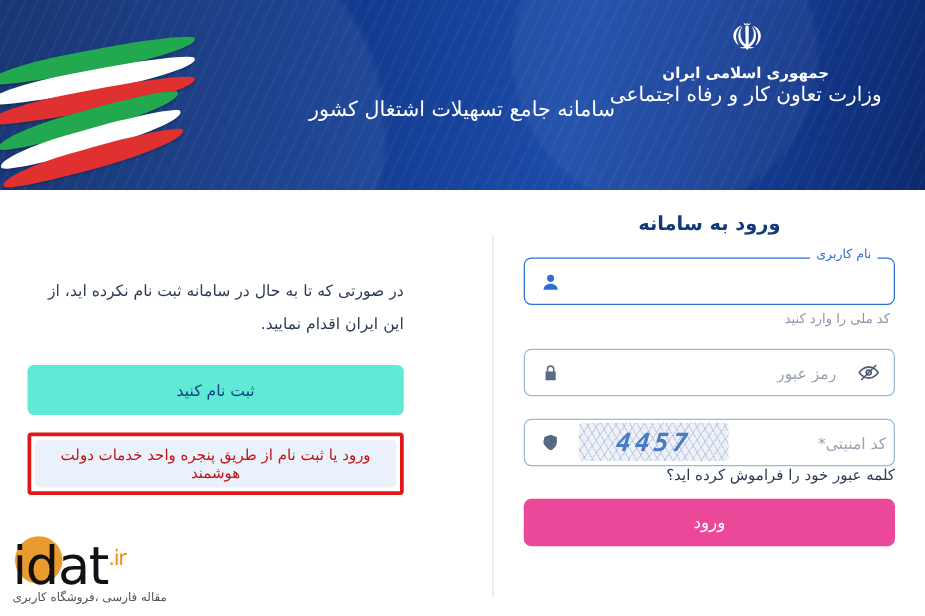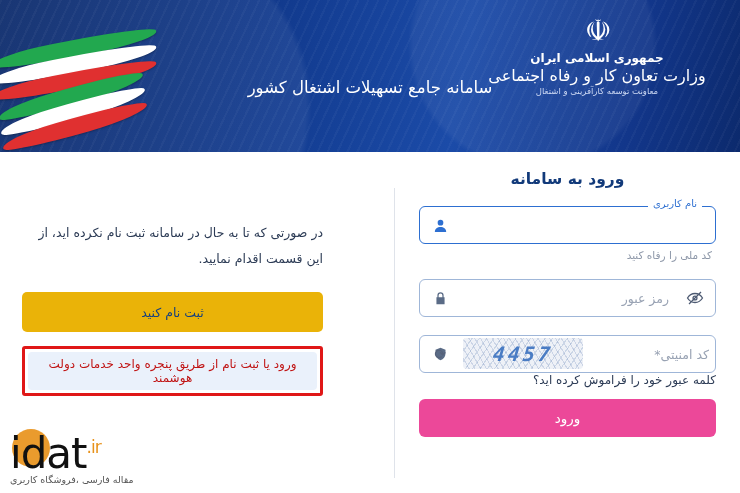--- a/index.html
+++ b/index.html
@@ -251,21 +251,21 @@
     margin-top: 68px;
     font-size: 12.5px;
     line-height: 26px;
     color: #2c3b55;
     text-align: right;
   }
   .register-btn {
     margin-top: 20px;
     width: 100%;
     height: 40px;
-    background: #eab308;
+    background: #5eead4;
     border: 0;
     border-radius: 5px;
     color: #15407f;
     font-size: 12.5px;
     font-family: "DejaVu Sans", "Liberation Sans", sans-serif;
     cursor: pointer;
   }
   .gov-btn-wrap {
     margin-top: 14px;
     border: 3px solid #e01717;
@@ -343,21 +343,20 @@
       <div class="flag-band fb3"></div>
       <div class="flag-band fb4"></div>
       <div class="flag-band fb5"></div>
       <div class="flag-band fb6"></div>
     </div>
 
     <div class="emblem-area">
       <div class="emblem-glyph">☫</div>
       <div class="emblem-l1">جمهوری اسلامی ایران</div>
       <div class="emblem-l2">وزارت تعاون کار و رفاه اجتماعی</div>
-      <div class="emblem-l4">معاونت توسعه کارآفرینی و اشتغال</div>
     </div>
 
     <div class="sys-title">سامانه جامع تسهیلات اشتغال کشور</div>
   </div>
 
   <div class="main">
     <div class="divider"></div>
 
     <div class="login-col">
       <div class="login-title">ورود به سامانه</div>
@@ -367,21 +366,21 @@
         <div class="floating-label">نام کاربری</div>
         <div class="field-box focused">
           <span class="field-icon blue">
             <svg width="17" height="17" viewBox="0 0 24 24" fill="#2d6fd1">
                 <circle cx="12" cy="8" r="4"></circle>
                 <path d="M4 21c0-4.4 3.6-7 8-7s8 2.6 8 7z"></path>
               </svg>
           </span>
           <input class="field-input" type="text" value="" placeholder="" style="">
         </div>
-        <div class="helper">کد ملی را رفاه کنید</div>
+        <div class="helper">کد ملی را وارد کنید</div>
       </div>
 
       
       <div class="field">
         <div class="field-box">
           <span class="field-icon">
             <svg width="15" height="15" viewBox="0 0 24 24" fill="#5a6b86">
                 <path d="M7 10V7a5 5 0 0110 0v3h1.5v11h-13V10zm2 0h6V7a3 3 0 00-6 0z"></path>
               </svg>
           </span>
@@ -411,21 +410,21 @@
           <div class="captcha-refresh">⟳</div>
         </div>
       </div>
 
       <div class="forgot">کلمه عبور خود را فراموش کرده اید؟</div>
 
       <button class="login-btn">ورود</button>
     </div>
 
     <div class="register-col">
-      <div class="register-text">در صورتی که تا به حال در سامانه ثبت نام نکرده اید، از این قسمت اقدام نمایید.</div>
+      <div class="register-text">در صورتی که تا به حال در سامانه ثبت نام نکرده اید، از این ایران اقدام نمایید.</div>
       <button class="register-btn">ثبت نام کنید</button>
       <div class="gov-btn-wrap">
         <button class="gov-btn">ورود یا ثبت نام از طریق پنجره واحد خدمات دولت هوشمند</button>
       </div>
     </div>
   </div>
 
   <div class="watermark">
     <div class="wm-logo">
       <span class="wm-dot"></span>

